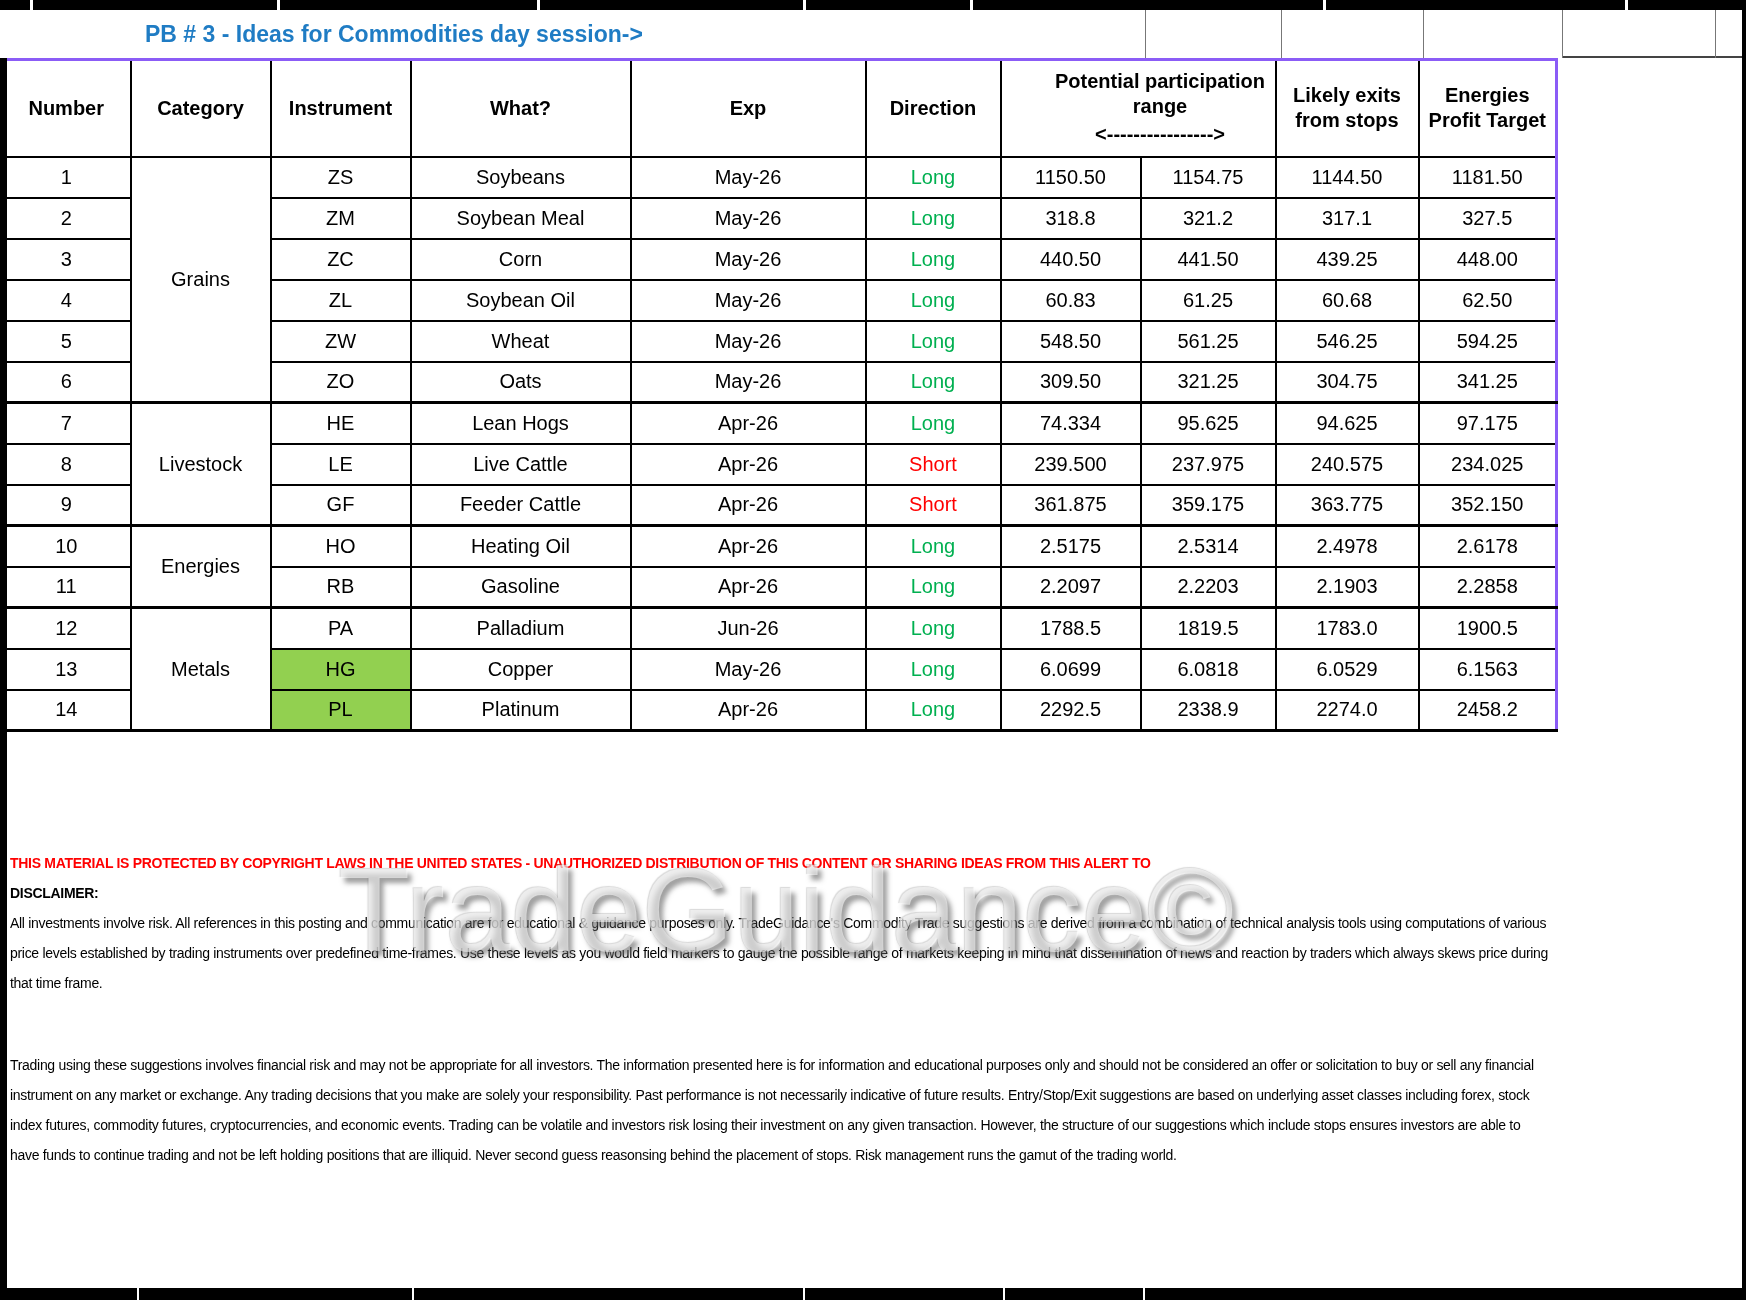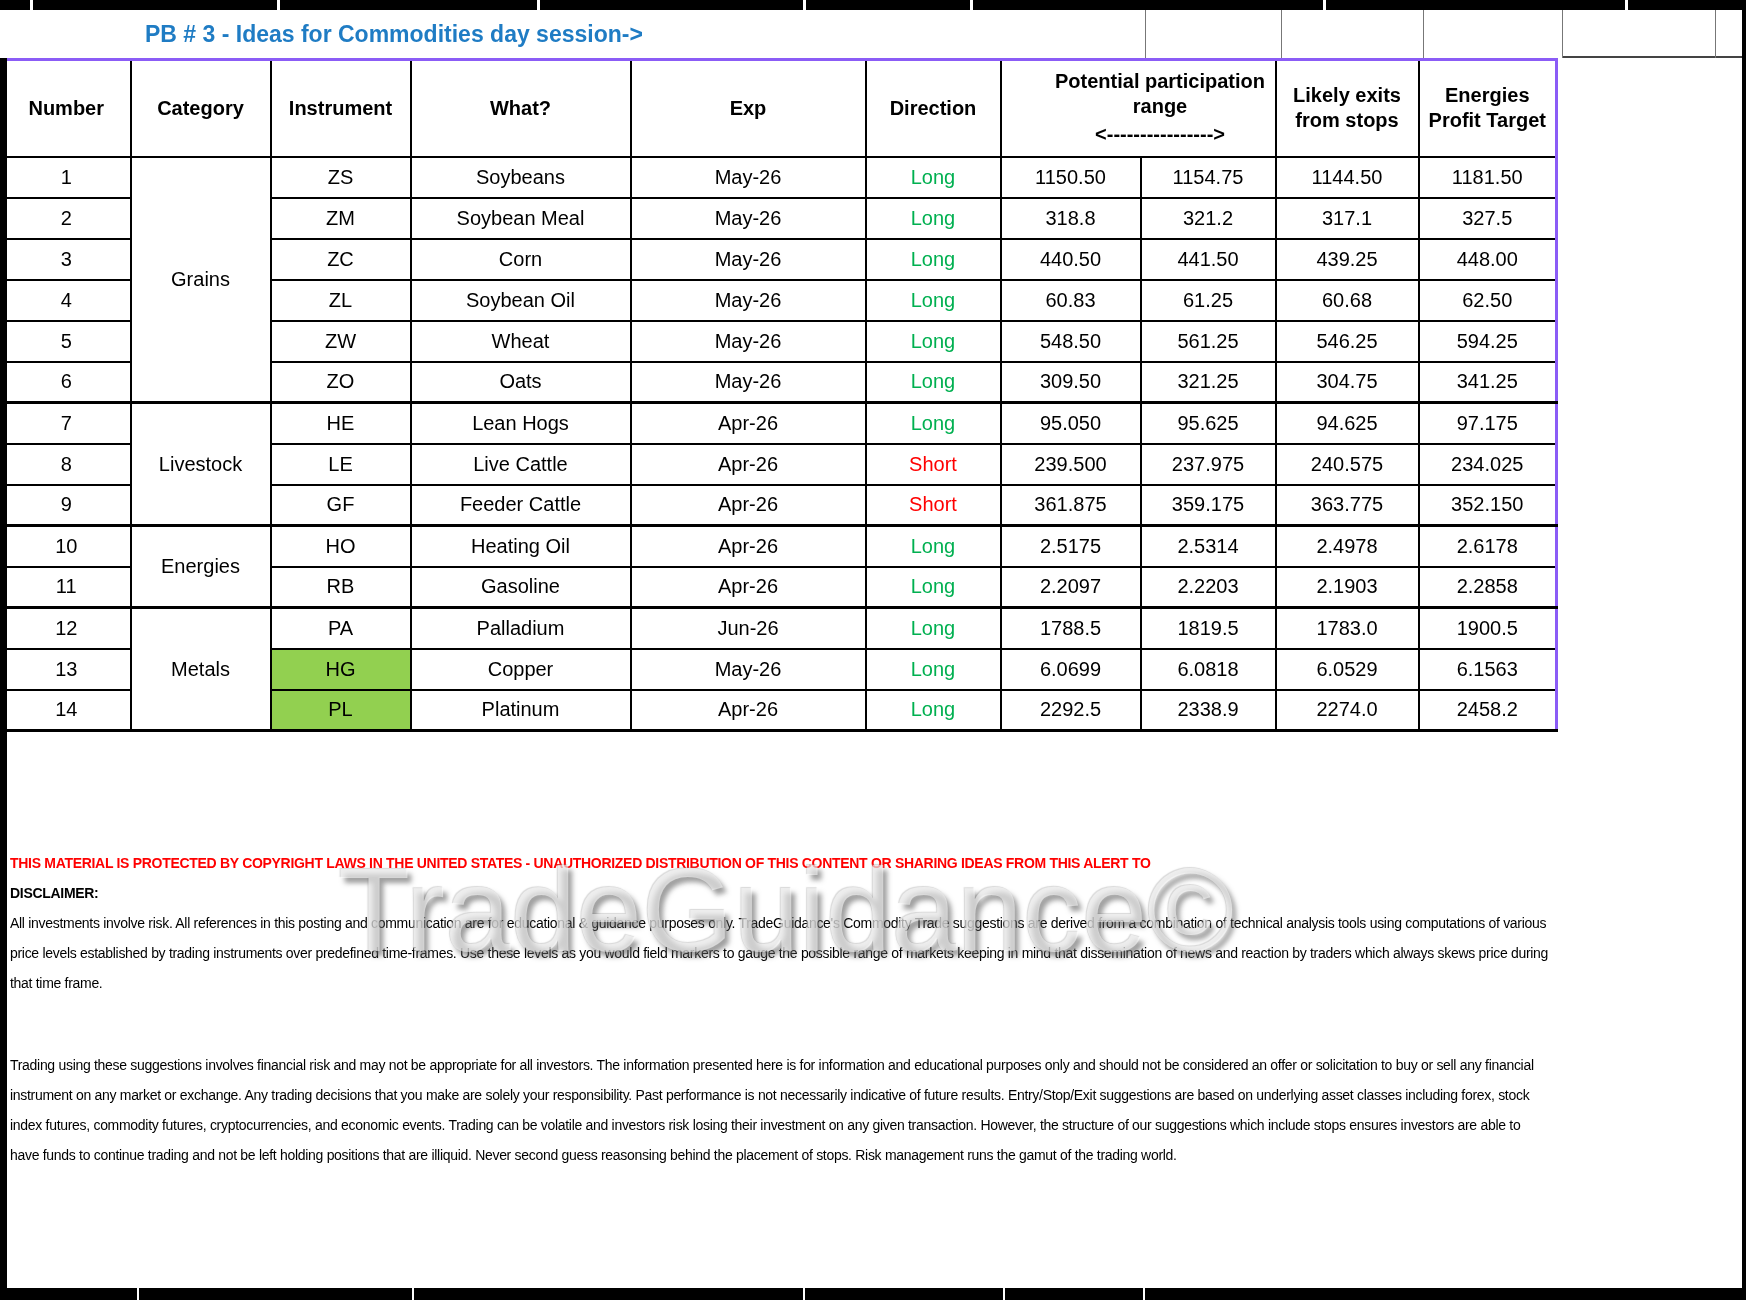--- a/index.html
+++ b/index.html
@@ -175,21 +175,21 @@
           <td>304.75</td>
           <td>341.25</td>
         </tr>
         <tr>
           <td>7</td>
           <td class="cat" rowspan="3">Livestock</td>
           <td>HE</td>
           <td>Lean Hogs</td>
           <td>Apr-26</td>
           <td class="dir-long">Long</td>
-          <td>95.050</td>
+          <td>74.334</td>
           <td>95.625</td>
           <td>94.625</td>
           <td>97.175</td>
         </tr>
         <tr>
           <td>8</td>
           <td>LE</td>
           <td>Live Cattle</td>
           <td>Apr-26</td>
           <td class="dir-short">Short</td>

